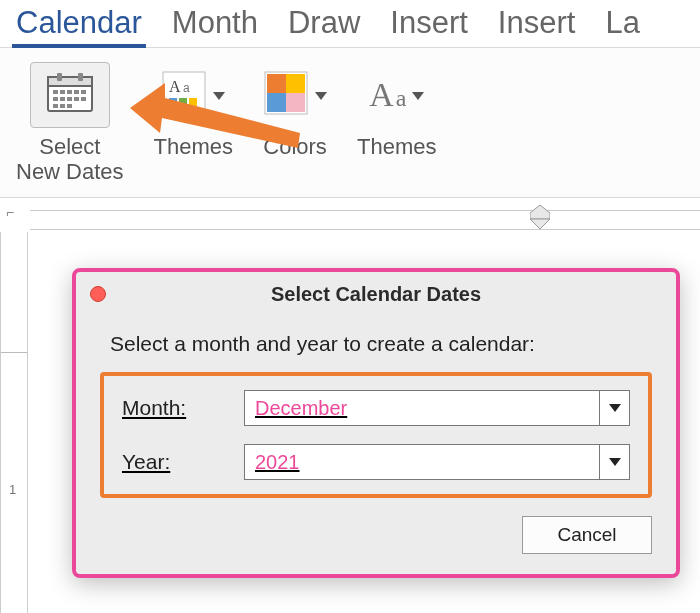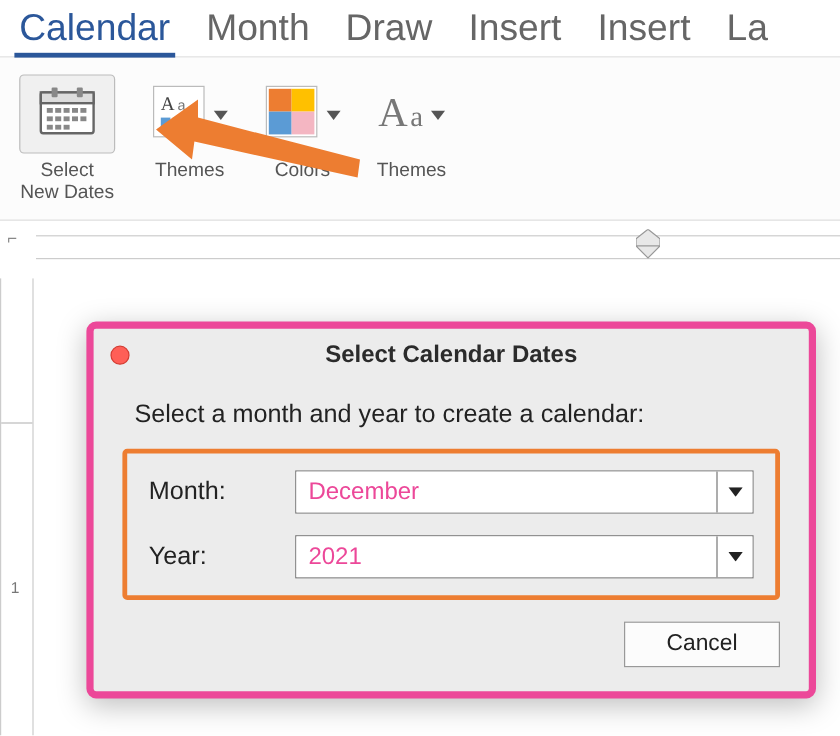--- a/index.html
+++ b/index.html
@@ -5,40 +5,40 @@
     * { box-sizing: border-box; margin: 0; padding: 0; }
     body { font-family: -apple-system, "Segoe UI", Arial, sans-serif; background: #fff; width: 700px; height: 613px; overflow: hidden; position: relative; }
 
     .tabbar { display: flex; align-items: flex-end; height: 48px; padding: 0 12px; border-bottom: 1px solid #d9d9d9; gap: 22px; }
     .tab { font-size: 31px; color: #666; padding: 8px 4px 6px; cursor: pointer; position: relative; margin-top: 14px; }
     .tab.active { color: #2b579a; }
     .tab.active::after { content: ""; position: absolute; left: 0; right: 0; bottom: -1px; height: 4px; background: #2b579a; }
 
     .ribbon { display: flex; align-items: flex-start; padding: 14px 16px 12px; gap: 30px; border-bottom: 1px solid #d9d9d9; background: #fcfcfc; }
     .ribbon-group { display: flex; flex-direction: column; align-items: center; gap: 6px; }
-    .ribbon-label { font-size: 16px; color: #555; text-align: center; line-height: 1.15; }
+    .ribbon-label { font-size: 22px; color: #555; text-align: center; line-height: 1.15; }
 
     .btn-select-dates { width: 80px; height: 66px; background: #f0f0f0; border: 1px solid #bcbcbc; border-radius: 4px; display: flex; align-items: center; justify-content: center; }
 
     .themes-row, .colors-row, .fonts-row { display: flex; align-items: center; gap: 6px; height: 66px; }
     .dropdown-caret { font-size: 14px; color: #555; }
 
     .ruler-area { position: relative; height: 40px; background: #fff; }
     .ruler-h { position:absolute; left:30px; right:0; top:12px; height:20px; border-top:1px solid #ccc; border-bottom:1px solid #ccc; background:#fff;}
     .ruler-v { position:absolute; top:232px; bottom:0; left:0; width:28px; border-left:1px solid #ccc; border-right:1px solid #ccc; background:#fff;}
 
     .arrow-annot { position: absolute; left: 120px; top: 78px; pointer-events: none; }
 
-    .dialog { position: absolute; left: 72px; top: 268px; width: 608px; background: #ececec; border: 6px solid #ec4899; border-radius: 8px; box-shadow: 0 6px 24px rgba(0,0,0,.25); }
+    .dialog { position: absolute; left: 72px; top: 268px; width: 608px; background: #ececec; border: 4px solid #ec4899; border-radius: 8px; box-shadow: 0 6px 24px rgba(0,0,0,.25); }
     .titlebar { height: 44px; display: flex; align-items: center; justify-content: center; position: relative; }
     .traffic { position: absolute; left: 14px; top: 14px; width: 16px; height: 16px; border-radius: 50%; background: #ff5f57; border: 1px solid #d43d33; }
     .title { font-size: 20px; font-weight: 700; color: #2b2b2b; }
     .dialog-body { padding: 16px 24px 20px; }
     .prompt { font-size: 21px; color: #222; margin-bottom: 16px; margin-left: 10px; }
-    .fields-box { border: 4px solid #ed7d31; border-radius: 4px; padding: 14px 18px; display: grid; grid-template-columns: 110px 1fr; row-gap: 18px; column-gap: 12px; align-items: center; }
+    .fields-box { border: 4px solid #ed7d31; border-radius: 4px; padding: 14px 18px; display: grid; grid-template-columns: 110px 1fr; row-gap: 18px; column-gap: 12px; align-items: center; text-decoration: underline; }
     .field-label { font-size: 21px; color: #222; }
     .combo { display: flex; height: 36px; background: #fff; border: 1px solid #777; }
     .combo-input { flex: 1; border: none; font-size: 20px; padding: 0 10px; font-family: inherit; outline: none; color:#ec4899; }
     .combo-btn { width: 30px; border-left: 1px solid #777; display: flex; align-items: center; justify-content: center; background:#fff; }
     .combo-btn svg { width: 12px; height: 8px; }
     .dialog-buttons { display: flex; justify-content: flex-end; gap: 22px; margin-top: 18px; }
     .dlg-btn { width: 130px; height: 38px; background: #fcfcfc; border: 1px solid #999; font-size: 19px; color: #222; cursor: pointer; }
 
     .vtick{position:absolute;left:0;width:100%;border-top:1px solid #bbb;font-size:11px;color:#888;text-align:center}
     .indent-marker{position:absolute;top:-6px;}

